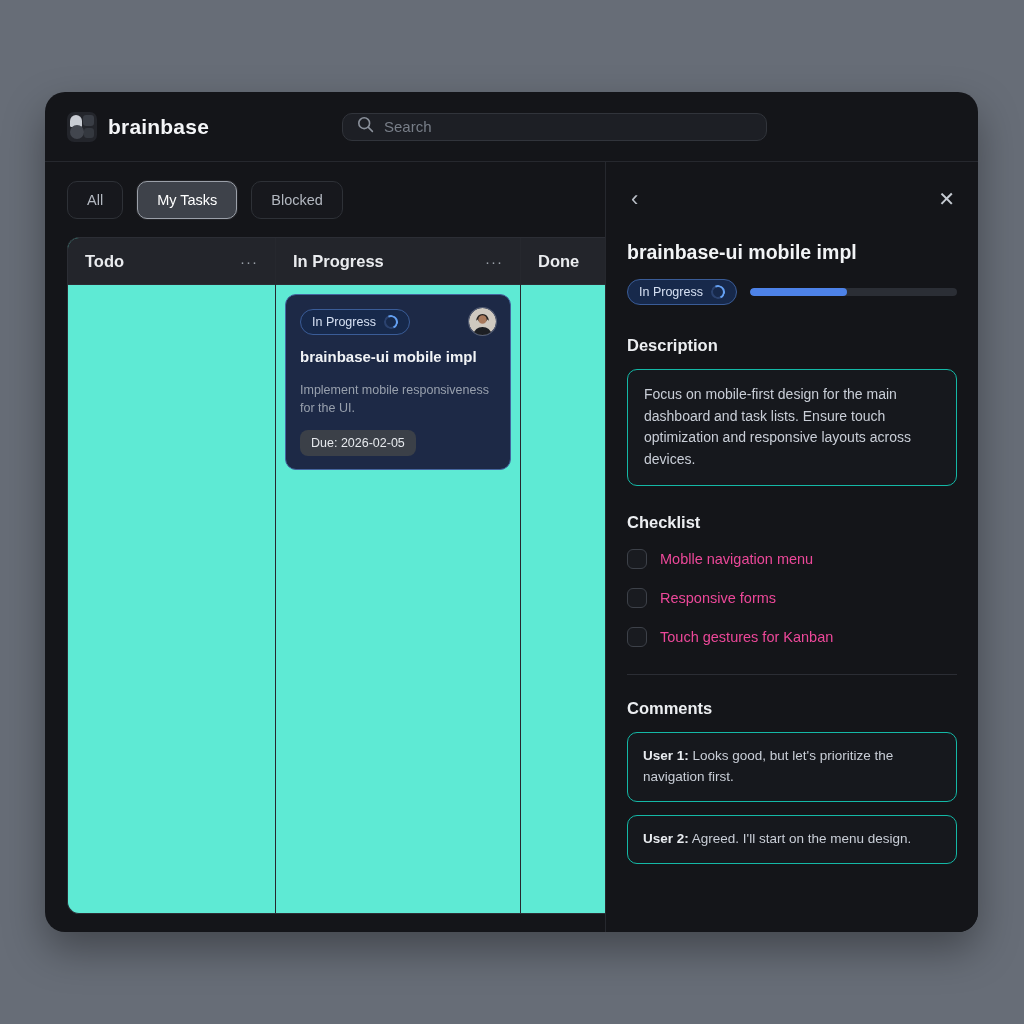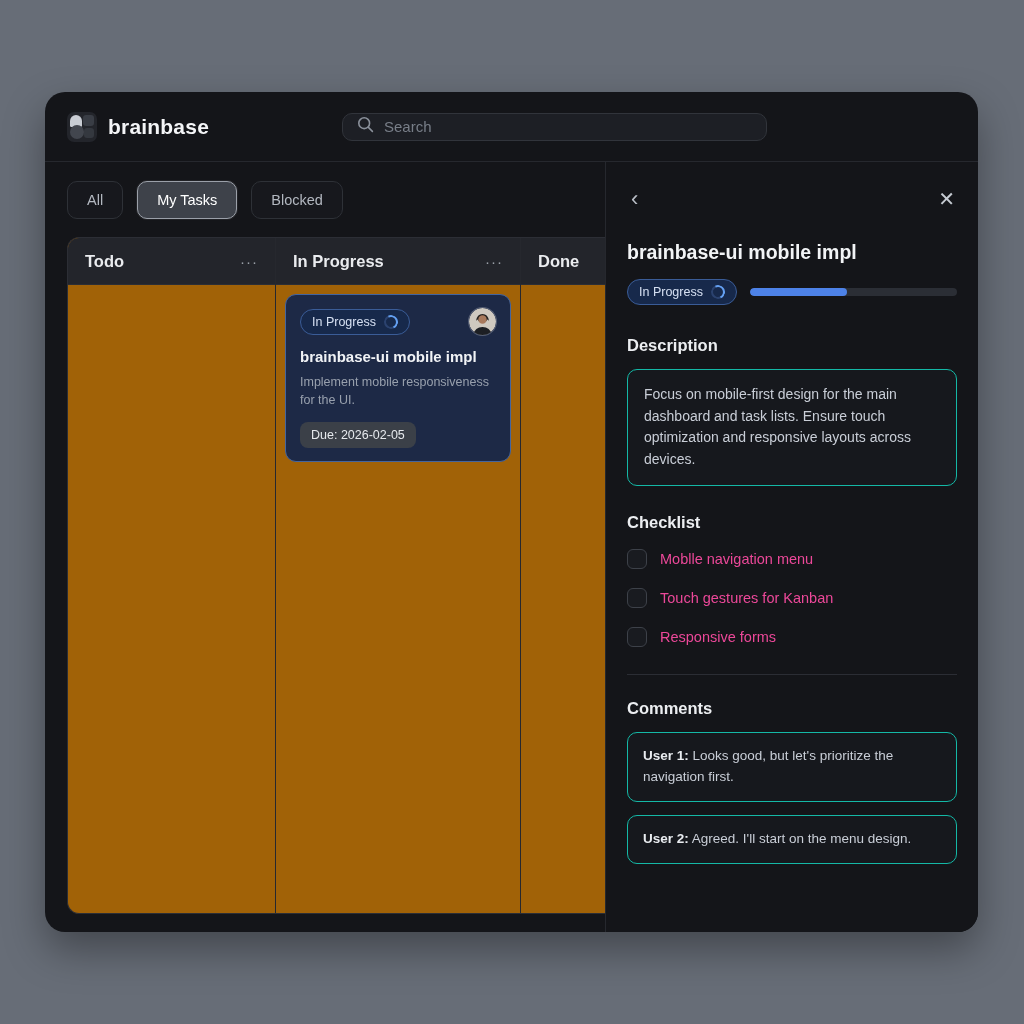--- a/index.html
+++ b/index.html
@@ -76,21 +76,21 @@
     color:#ffffff;
     box-shadow:0 0 0 1px rgba(255,255,255,0.06);
   }
   
   .board {
     margin-left:22px; flex:1;
     border:1px solid #2c2e35; border-right:none;
     border-radius:12px 0 0 12px;
     margin-bottom:18px;
     display:flex; overflow:hidden;
-    background:#a16207;
+    background:#5eead4;
   }
   .col { display:flex; flex-direction:column; border-right:1px solid #26282e; }
   .col:last-child { border-right:none; }
   .col-todo { width:208px; flex:0 0 208px; }
   .col-progress { width:245px; flex:0 0 245px; }
   .col-done { flex:1; }
   .col-head {
     height:47px; flex:0 0 47px;
     background:#23252b;
     border-bottom:1px solid #2c2e35;
@@ -124,21 +124,21 @@
     border-top-color:#64a0f2;
     border-right-color:#64a0f2;
     transform:rotate(20deg);
   }
   .avatar {
     width:27px; height:27px; border-radius:50%;
     overflow:hidden; flex:0 0 auto;
     box-shadow:0 0 0 1px rgba(255,255,255,0.25);
   }
   .card-title { margin-top:13px; color:#f1f3f6; font-size:15px; font-weight:700; }
-  .card-desc { margin-top:8px; color:#98a0ad; font-size:12.5px; line-height:1.45; max-width:195px; }
+  .card-desc { margin-top:16px; color:#98a0ad; font-size:12.5px; line-height:1.45; max-width:195px; }
   .due-pill {
     margin-top:13px; display:inline-block;
     background:#3b4048;
     border-radius:8px;
     padding:6px 11px;
     color:#e6e9ed; font-size:12.5px;
   }
   
   .panel {
     flex:1; border-left:1px solid #26282e;
@@ -284,25 +284,25 @@
       <div class="box">Focus on mobile-first design for the main dashboard and task lists. Ensure touch optimization and responsive layouts across devices.</div>
 
       <div class="section-h h-check">Checklist</div>
       <div class="check-list">
         <div class="check-row">
           <span class="checkbox"></span>
           <span class="check-label">Moblle navigation menu</span>
         </div>
         <div class="check-row">
           <span class="checkbox"></span>
-          <span class="check-label">Touch gestures for Kanban</span>
+          <span class="check-label">Responsive forms</span>
         </div>
         <div class="check-row">
           <span class="checkbox"></span>
-          <span class="check-label">Responsive forms</span>
+          <span class="check-label">Touch gestures for Kanban</span>
         </div>
       </div>
 
       <div class="divider"></div>
 
       <div class="section-h h-comments">Comments</div>
       <div class="box comment">
         <b>User 1:</b><span> Looks good, but let's prioritize the navigation first.</span>
       </div>
       <div class="box comment">

